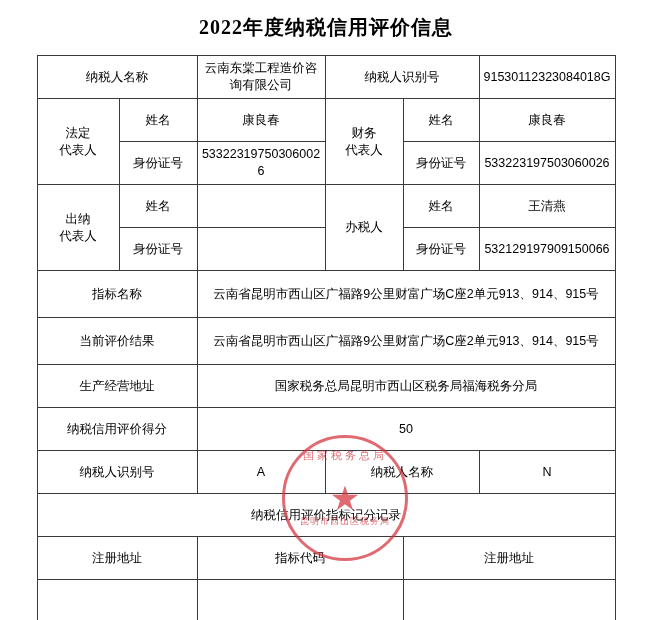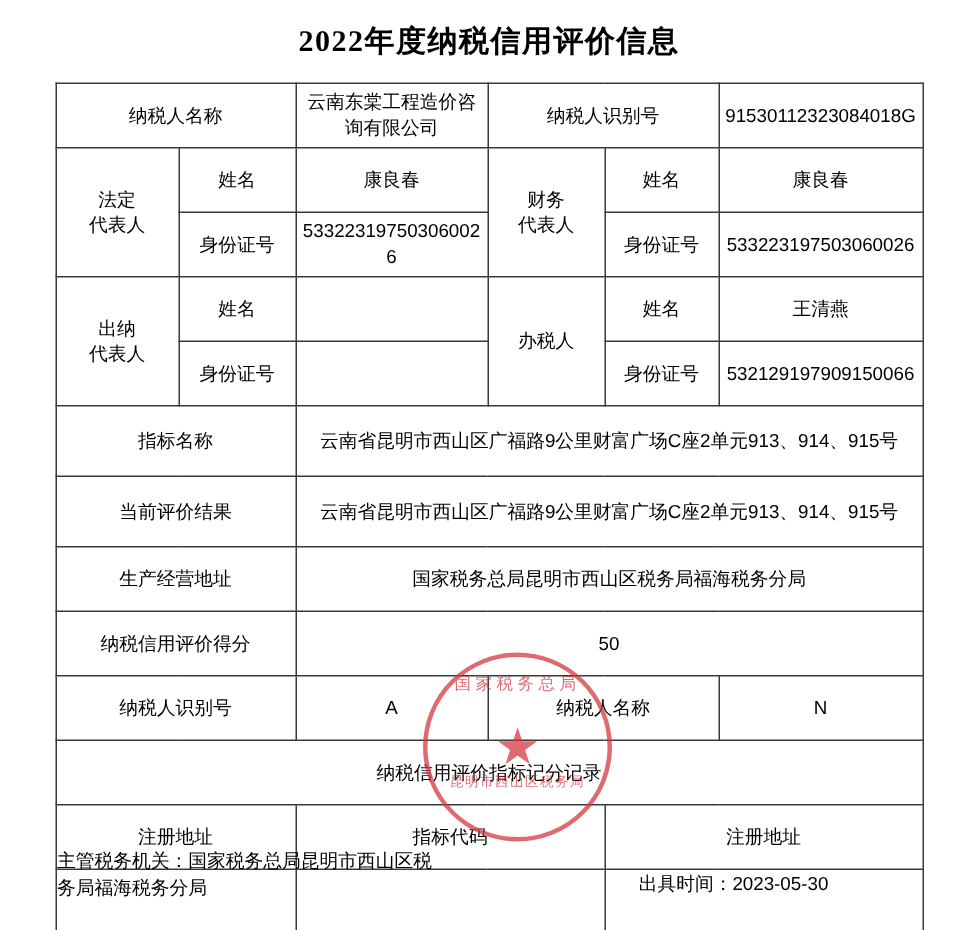--- a/index.html
+++ b/index.html
@@ -239,18 +239,14 @@
       </tr>
     </tbody>
   </table>
 
   <div class="seal">
     <div class="arc-top">国家税务总局</div>
     <div class="star">★</div>
     <div class="arc-mid">昆明市西山区税务局</div>
   </div>
 
-  <div class="footer">
-    <div class="footer-left">主管税务机关：国家税务总局昆明市西山区税务局福海税务分局</div>
-    <div class="footer-right">出具时间：2023-05-30</div>
-  </div>
 
 </div>
 
 </body></html>

